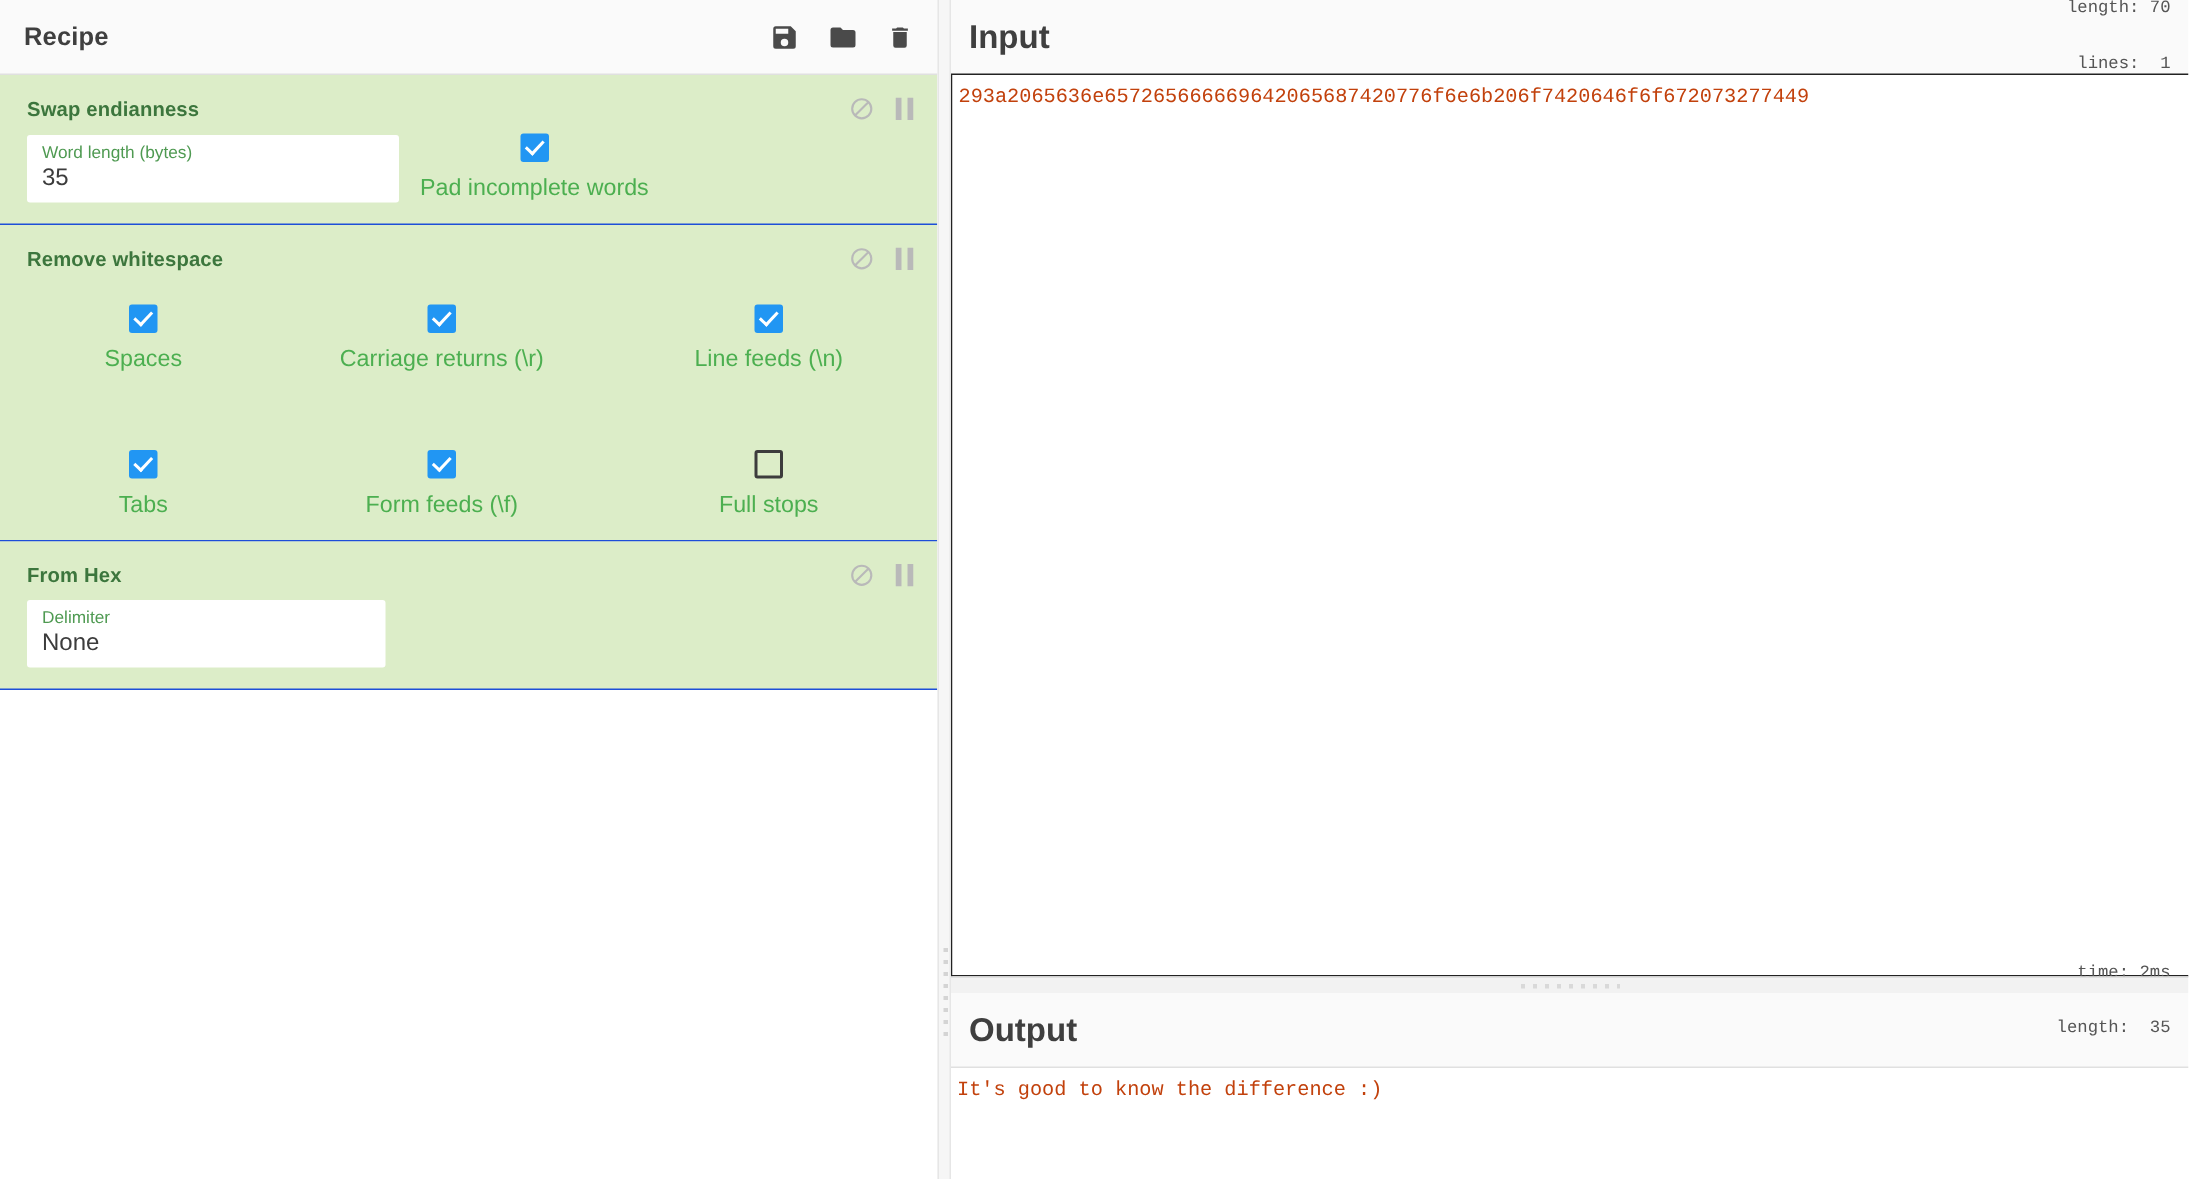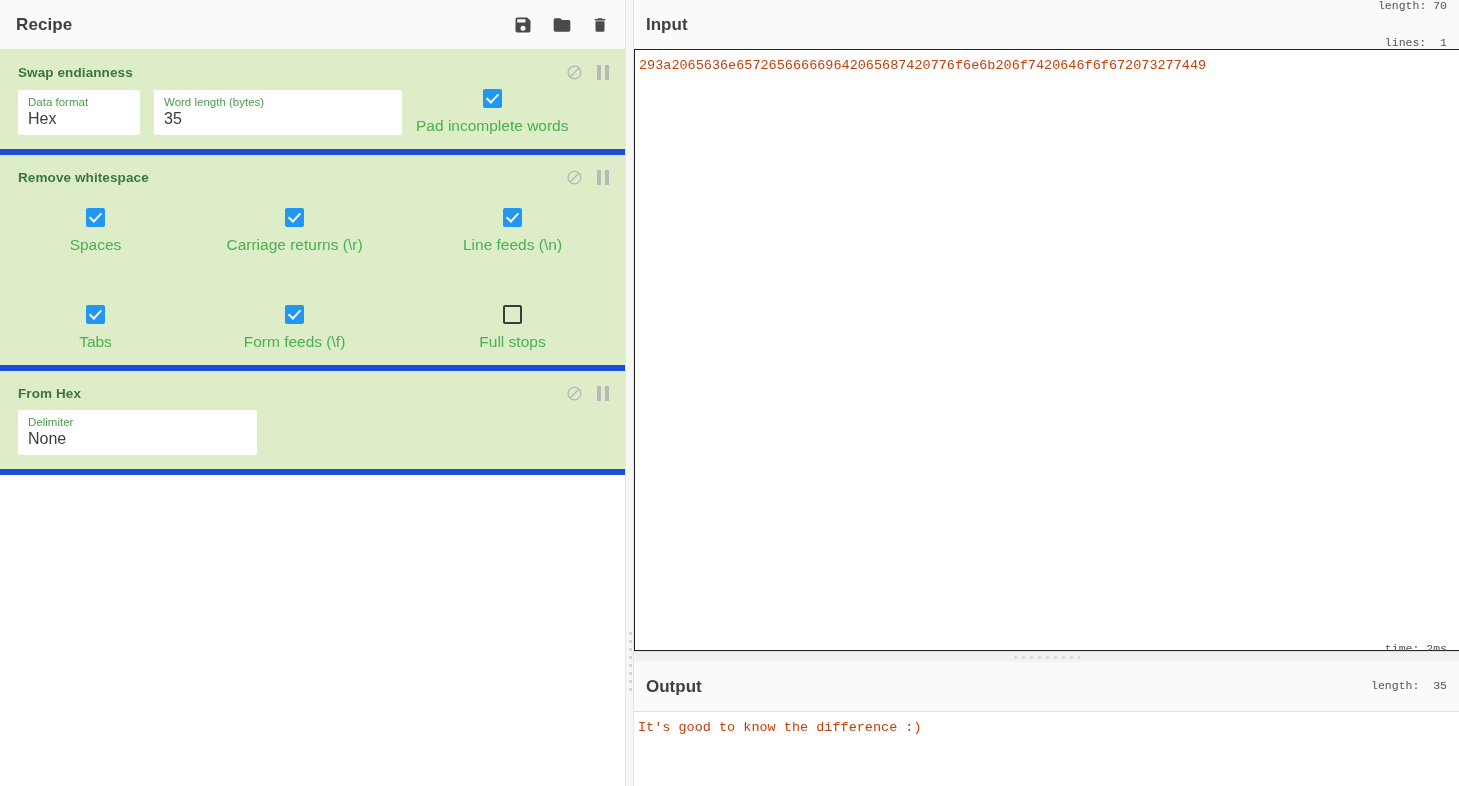--- a/index.html
+++ b/index.html
@@ -31,21 +31,21 @@
   }
   .title-controls { margin-left: auto; display: flex; align-items: center; gap: 18px; }
   .title-controls svg { display: block; fill: #4a4a4a; cursor: pointer; }
 
   .rec-list {
     flex: 1 1 auto; overflow: hidden;
     background: #ffffff;
   }
   .operation {
     background: #dcedc8;
-    border-bottom: 6px solid #1d4ed8;
+    border-bottom: 1px solid #1d4ed8;
     padding: 0 0 14px 0;
   }
   .op-head {
     display: flex; align-items: center;
     padding: 14px 16px 4px 18px;
   }
   .op-title {
     font-size: 13.5px; font-weight: bold; color: #3c763d;
     letter-spacing: .1px;
   }
@@ -111,21 +111,21 @@
 
   
   .io-pane { flex: 1 1 auto; display: flex; flex-direction: column; height: 786px; }
 
   .io-head {
     height: 50px; flex: 0 0 50px;
     background: #fafafa;
     border-bottom: 1px solid #e0e0e0;
     display: flex; align-items: center; padding: 0 12px 0 12px;
   }
-  .io-title { font-size: 17px; font-weight: bold; color: #3f3f3f; }
+  .io-title { font-size: 22px; font-weight: bold; color: #3f3f3f; }
   .io-stats {
     margin-left: auto; text-align: right;
     font-family: "Liberation Mono", monospace;
     font-size: 11.5px; color: #555; line-height: 12.5px;
     white-space: pre;
   }
   .io-stats .row { display: block; }
 
   .io-body {
     flex: 1 1 auto; overflow: hidden;
@@ -201,24 +201,20 @@
             <span>
               <svg width="12" height="15" viewBox="0 0 12 15">
                   <rect x="0" y="0" width="4" height="15" fill="#b9b9b9"></rect>
                   <rect x="8" y="0" width="4" height="15" fill="#b9b9b9"></rect>
                 </svg>
             </span>
           </div>
         </div>
         <div class="op-body">
           <div class="arg-row">
-            <div class="field f-dataformat">
-              <span class="field-label">Data format</span>
-              <span class="field-value">Hex</span>
-            </div>
             <div class="field f-wordlength">
               <span class="field-label">Word length (bytes)</span>
               <span class="field-value">35</span>
             </div>
             <div class="cb-wrap">
               <span class="cb on"></span>
               <span class="cb-label">Pad incomplete words</span>
             </div>
           </div>
         </div>

